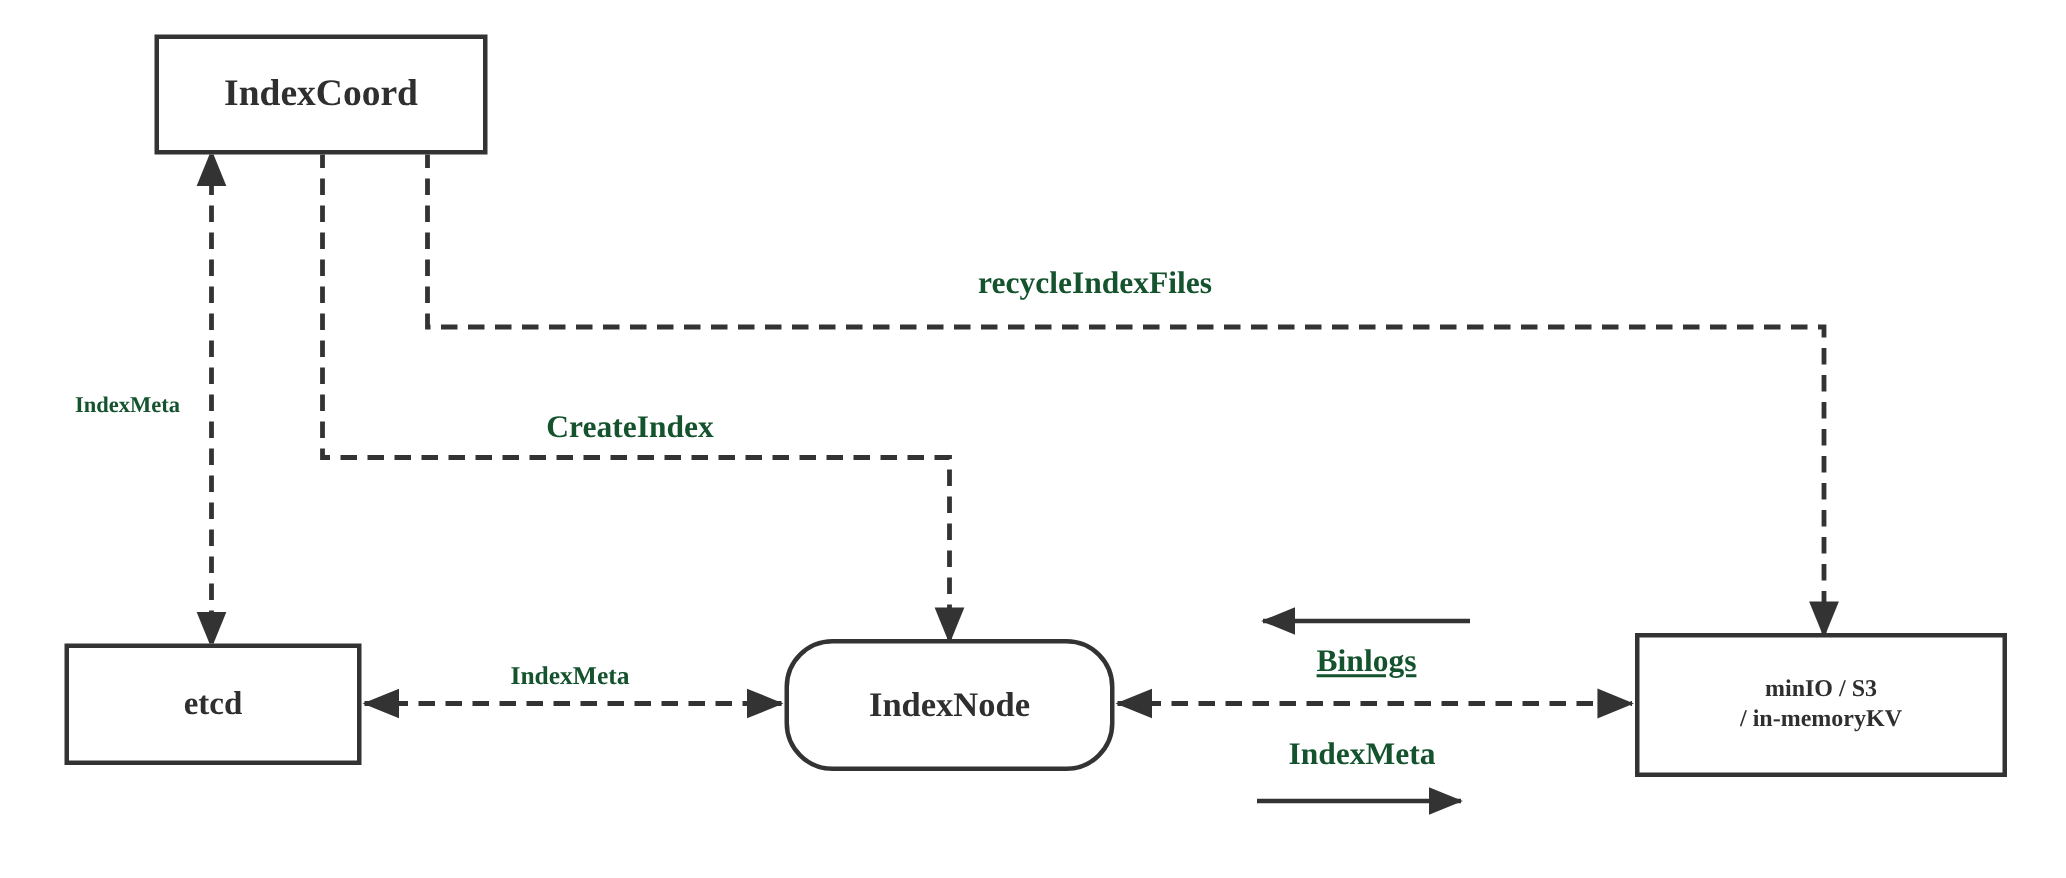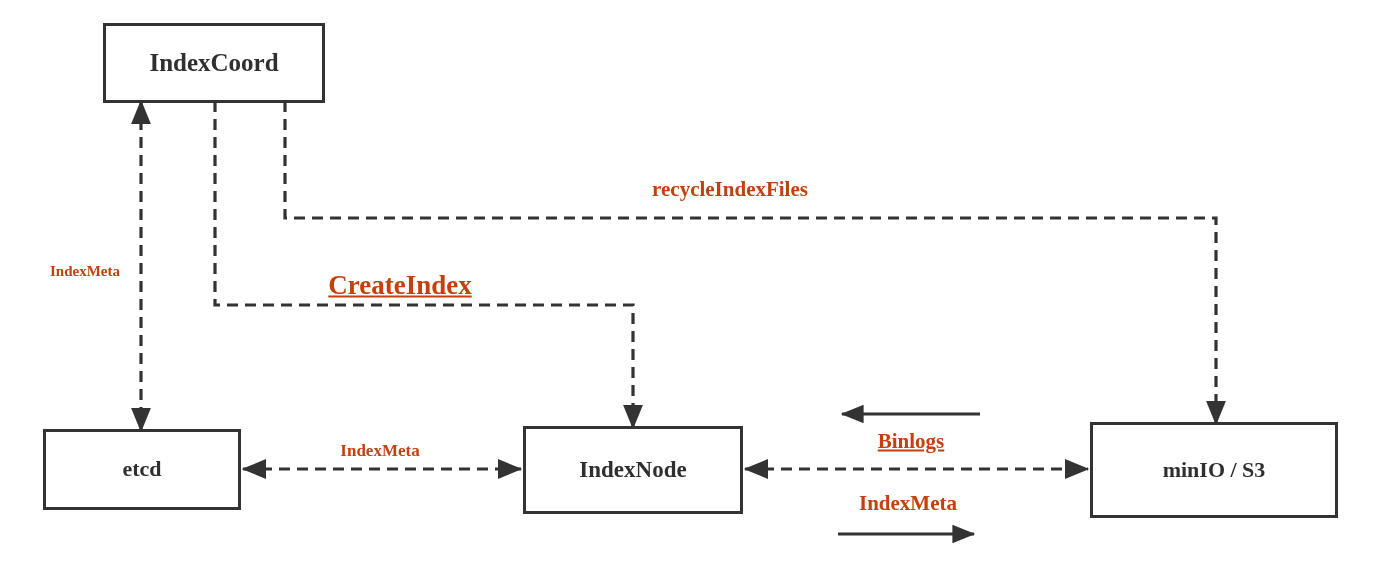--- a/index.html
+++ b/index.html
@@ -36,33 +36,33 @@
     justify-content: center;
     font-weight: bold;
     color: #2f2f2f;
     line-height: 1.22;
     text-align: center;
     z-index: 3;
   }
   .edge-label {
     position: absolute;
     font-weight: bold;
-    color: #c2410c;
+    color: #14532d;
     white-space: nowrap;
     transform: translate(-50%, -50%);
     z-index: 4;
     background: transparent;
   }
   #node-indexcoord { left: 103px; top: 23px; width: 222px; height: 80px; font-size: 25px; }
   #node-etcd       { left: 43px;  top: 429px; width: 198px; height: 81px; font-size: 22px; }
-  #node-indexnode  { left: 523px; top: 426px; width: 220px; height: 88px; font-size: 23px; }
-  #node-minio      { left: 1090px; top: 422px; width: 248px; height: 96px; font-size: 22px; }
+  #node-indexnode  { left: 523px; top: 426px; width: 220px; height: 88px; font-size: 23px; border-radius: 32px; }
+  #node-minio      { left: 1090px; top: 422px; width: 248px; height: 96px; font-size: 16px; }
 
   #label-recycleindexfiles { left: 730px; top: 189px; font-size: 21px; }
-  #label-createindex       { left: 400px; top: 285px; font-size: 27px; text-decoration: underline; }
+  #label-createindex       { left: 420px; top: 285px; font-size: 21px; }
   #label-indexmeta-left    { left: 85px;  top: 271px; font-size: 15px; }
   #label-indexmeta-mid     { left: 380px; top: 451px; font-size: 17px; }
   #label-binlogs           { left: 911px; top: 441px; font-size: 21px; text-decoration: underline; }
   #label-indexfiles        { left: 908px; top: 503px; font-size: 21px; }
 </style>
 </head>
 <body>
 
 <div id="diagram-root">
 
@@ -98,20 +98,21 @@
   <div class="node" id="node-indexcoord">
     <span>IndexCoord</span>
   </div>
 
   <div class="node" id="node-indexnode">
     <span>IndexNode</span>
   </div>
 
   <div class="node" id="node-minio">
     <span>minIO / S3</span>
+    <span>/ in-memoryKV</span>
   </div>
 
   <div class="edge-label" id="label-recycleindexfiles">recycleIndexFiles</div>
 
   <div class="edge-label" id="label-createindex">CreateIndex</div>
 
   <div class="edge-label" id="label-indexmeta-left">IndexMeta</div>
 
   <div class="edge-label" id="label-indexmeta-mid">IndexMeta</div>
 

